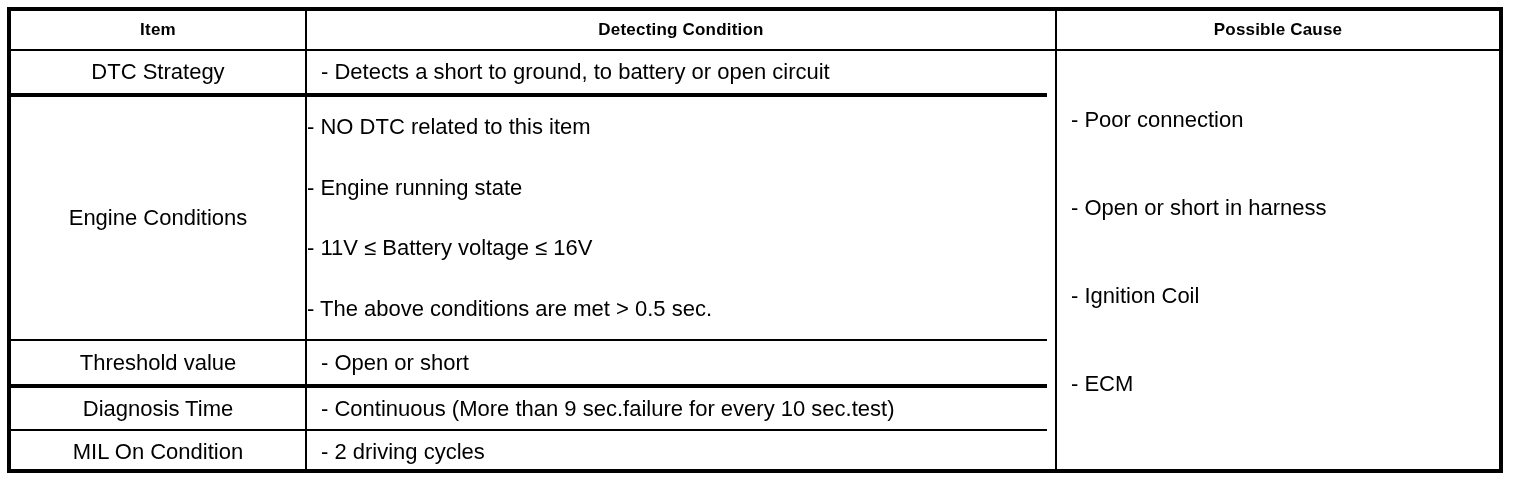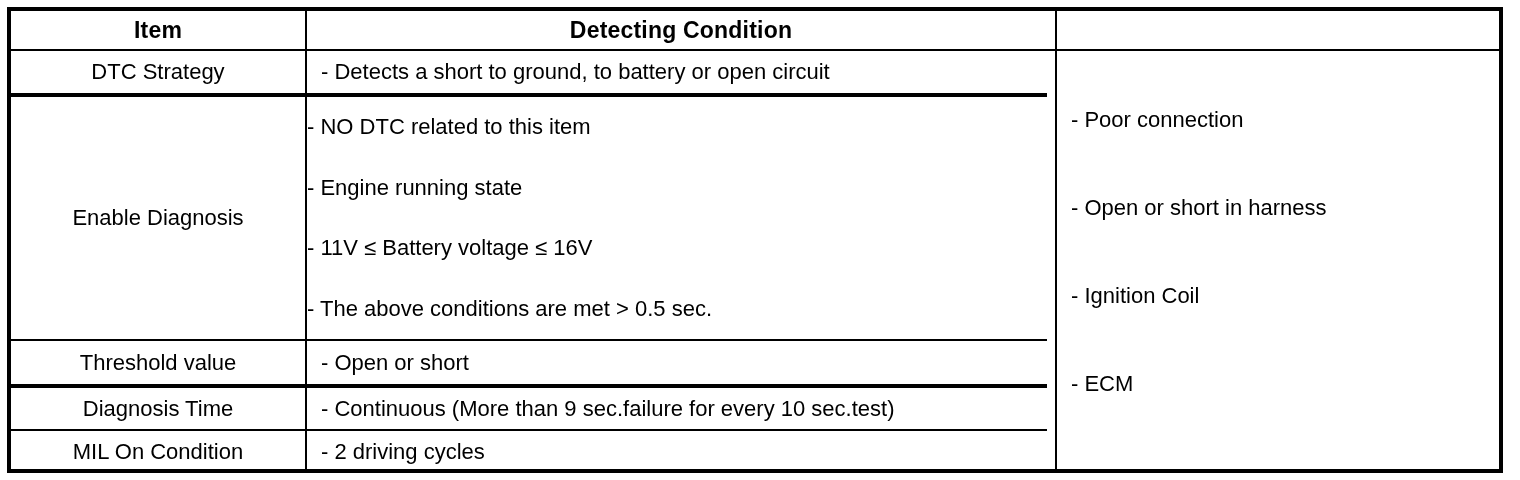--- a/index.html
+++ b/index.html
@@ -60,21 +60,21 @@
     position: absolute;
     box-sizing: border-box;
     display: flex;
     overflow: hidden;
   }
   .cell.center { align-items: center; justify-content: center; text-align: center; }
   .cell.left   { align-items: center; justify-content: flex-start; }
 
   .hdr {
     font-weight: bold;
-    font-size: 23px;
+    font-size: 17px;
     letter-spacing: 0.2px;
   }
   .label {
     font-size: 22px;
   }
   .body-txt {
     font-size: 22px;
     padding-left: 14px;
     white-space: nowrap;
   }
@@ -138,27 +138,28 @@
   <div class="vline v2"></div>
 
   <div class="hline h-head"></div>
   <div class="hline thick h-dtc short"></div>
   <div class="hline h-ena short"></div>
   <div class="hline thick h-thr short"></div>
   <div class="hline h-diag short"></div>
 
   <div class="cell center col1 r-head hdr">Item</div>
   <div class="cell center col2 r-head hdr">Detecting Condition</div>
+  <div class="cell center col3 r-head hdr">Possible Cause</div>
 
   <div class="cell center col1 r-dtc label">DTC Strategy</div>
   <div class="cell left col2 r-dtc">
     <span class="body-txt">-  Detects a short to ground, to battery or open circuit</span>
   </div>
 
-  <div class="cell center col1 r-ena label">Enable Diagnosis</div>
+  <div class="cell center col1 r-ena label">Engine Conditions</div>
   <div class="cond-stack">
     <div class="line">-  NO DTC related to this item</div>
     <div class="line">-  Engine running state</div>
     <div class="line">-  11V ≤ Battery voltage ≤ 16V</div>
     <div class="line">-  The above conditions are met &gt; 0.5 sec.</div>
   </div>
 
   <div class="cell center col1 r-thr label">Threshold value</div>
   <div class="cell left col2 r-thr">
     <span class="body-txt">-  Open or short</span>

